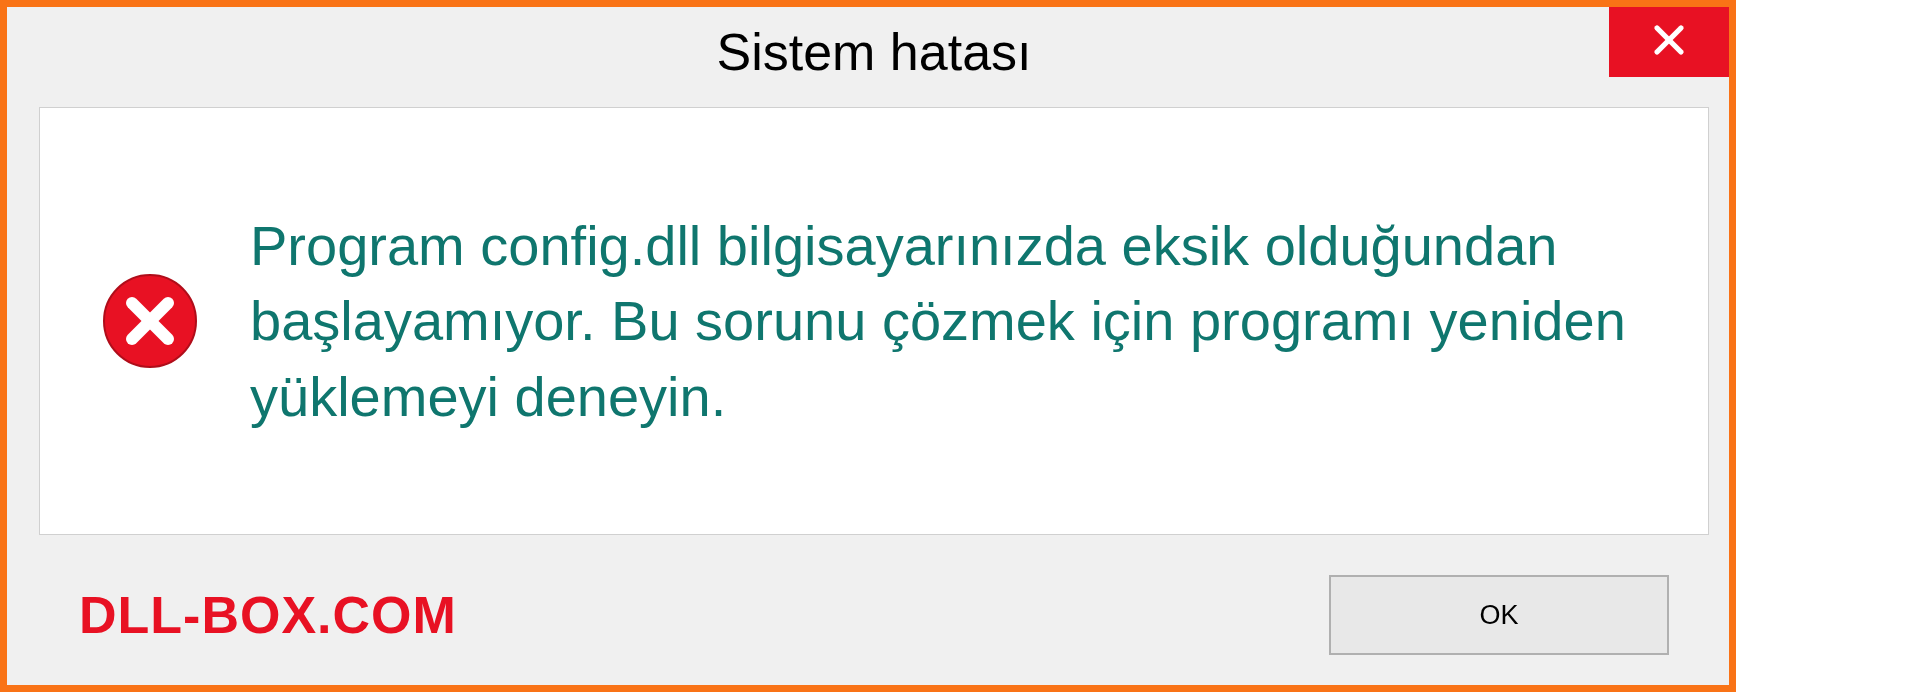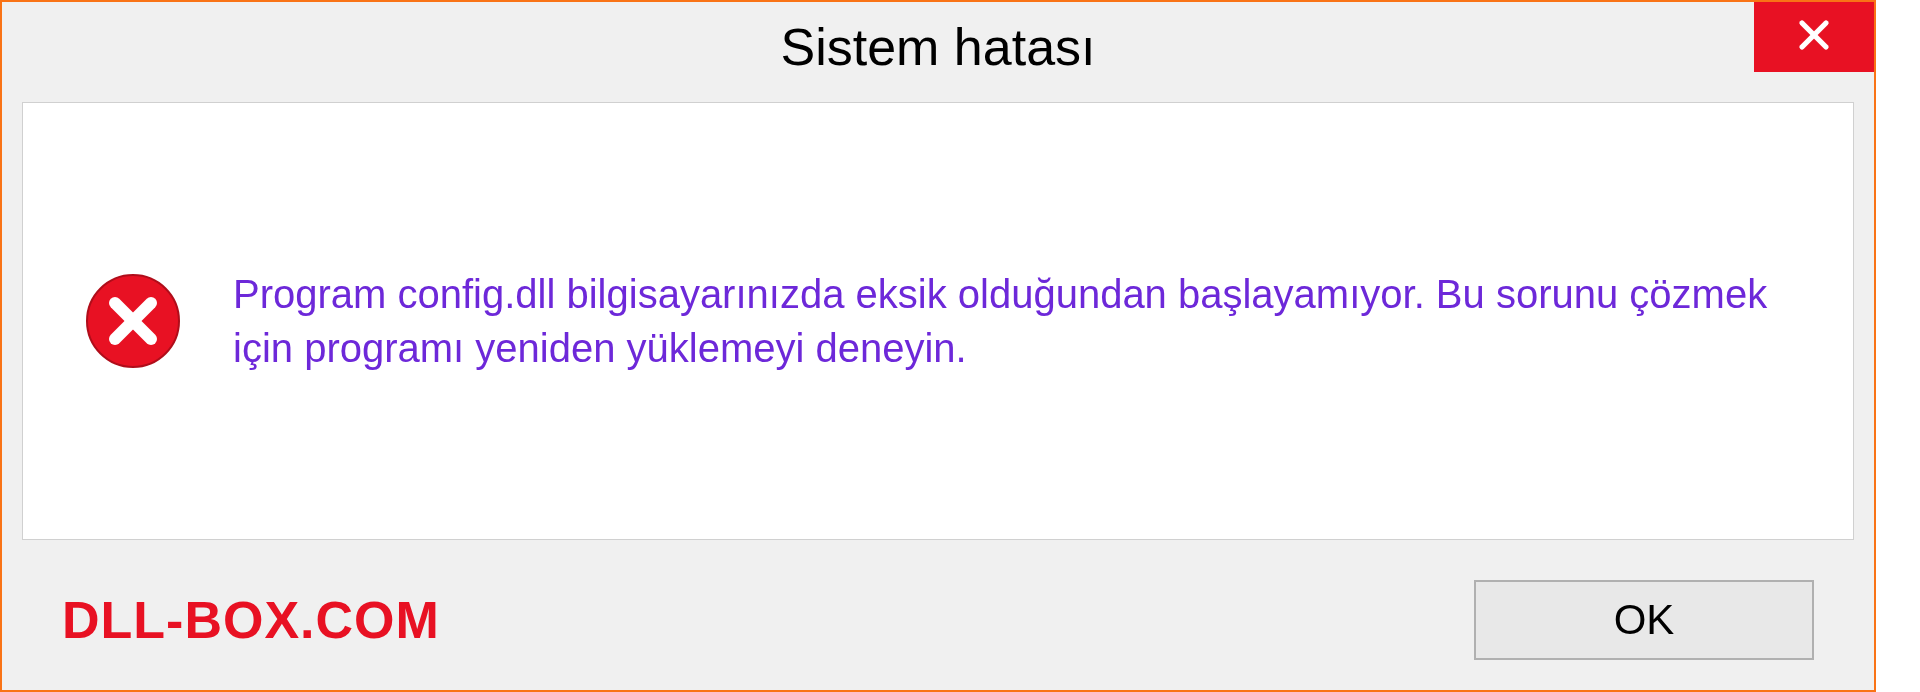--- a/index.html
+++ b/index.html
@@ -8,26 +8,27 @@
       box-sizing: border-box;
     }
     body {
       font-family: "Segoe UI", Tahoma, Arial, sans-serif;
       background: #ffffff;
       width: 1920px;
       height: 692px;
       overflow: hidden;
     }
     .dialog-window {
-      width: 1876px;
+      width: 1736px;
       height: 692px;
       background: #f0f0f0;
-      border: 2px solid #f97316;
+      border: 7px solid #f97316;
       display: flex;
       flex-direction: column;
+      padding-left: 12px;
     }
     .titlebar {
       height: 90px;
       display: flex;
       align-items: center;
       justify-content: center;
       position: relative;
       background: #f0f0f0;
     }
     .titlebar-title {
@@ -66,23 +67,23 @@
       flex-shrink: 0;
       display: flex;
       align-items: center;
       justify-content: center;
     }
     .error-icon-wrap svg {
       width: 100px;
       height: 100px;
     }
     .error-message {
-      font-size: 40px;
+      font-size: 56px;
       line-height: 1.35;
-      color: #6d28d9;
+      color: #0f766e;
       flex: 1;
     }
     .footer {
       height: 130px;
       display: flex;
       align-items: center;
       justify-content: space-between;
       padding: 0 60px 10px 60px;
       background: #f0f0f0;
     }
@@ -91,21 +92,21 @@
       font-weight: 800;
       color: #e81123;
       letter-spacing: 1px;
       font-family: Arial, sans-serif;
     }
     .ok-button {
       width: 340px;
       height: 80px;
       background: #e8e8e8;
       border: 2px solid #b0b0b0;
-      font-size: 42px;
+      font-size: 27px;
       color: #000;
       display: flex;
       align-items: center;
       justify-content: center;
       cursor: pointer;
       font-family: "Segoe UI", Tahoma, Arial, sans-serif;
       text-align: center;
     }
   </style>
 </head>

